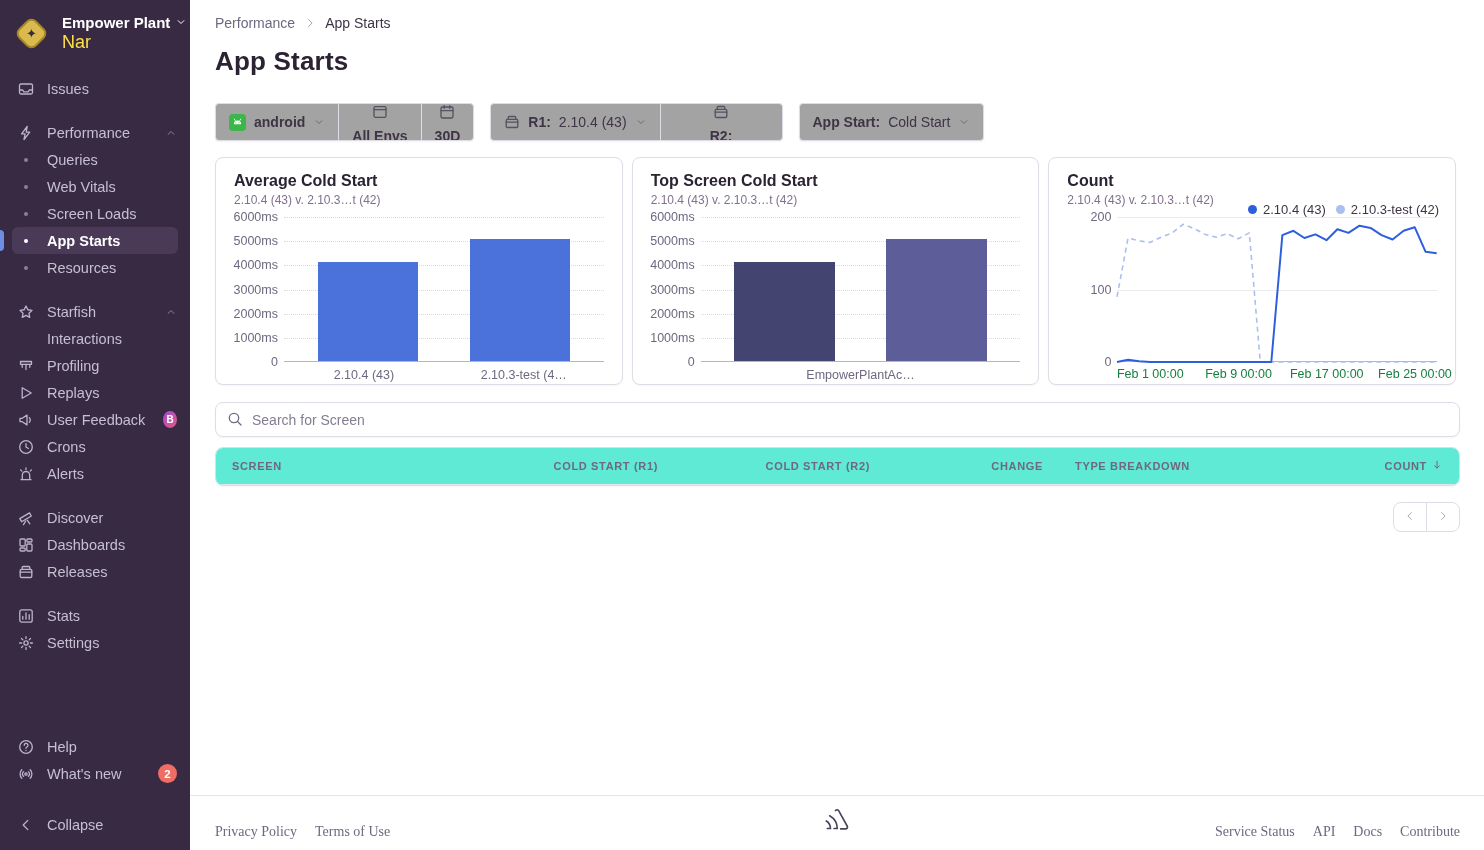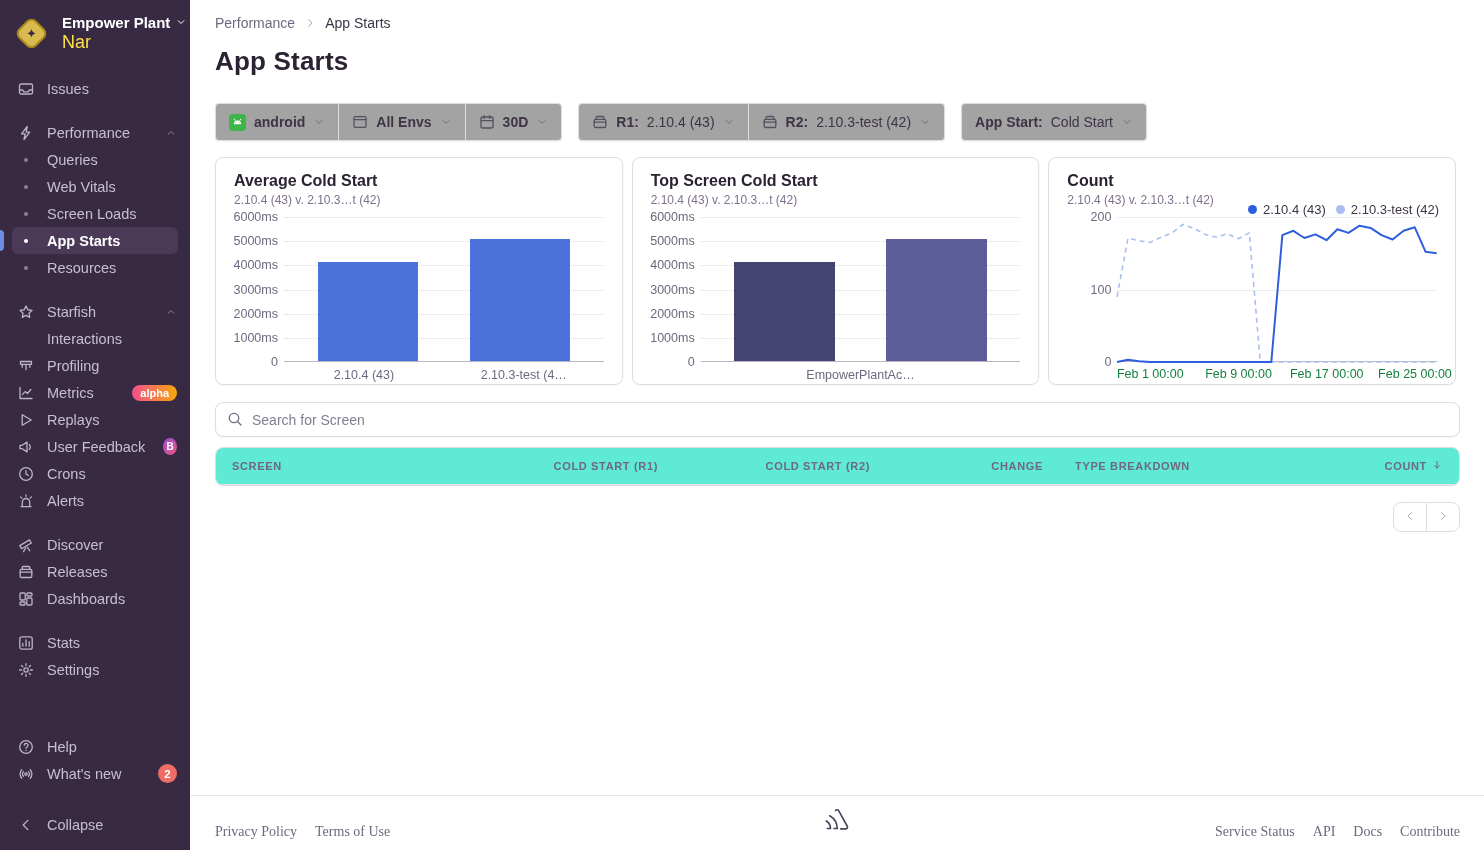--- a/index.html
+++ b/index.html
@@ -42,21 +42,21 @@
   .breadcrumb { display:flex; align-items:center; gap:9px; font-size:14px; color:#6F6880; }
   .breadcrumb .sep { color:#A49DB1; display:flex; }
   .breadcrumb .current { color:#3E3446; }
   .page-title { margin-top:15px; font-size:26px; font-weight:700; color:#2B2233; letter-spacing:.2px; }
 
   .filter-row { display:flex; gap:16px; margin:26px 24px 0 25px; }
   .filter-group { display:flex; border:1px solid #E0DCE5; border-radius:4px; background:#a3a3a3;
                   box-shadow:0 1px 2px rgba(43,34,51,.05); overflow:hidden; }
   .segment { display:flex; align-items:center; gap:8px; padding:0 13px; height:36px; background:none; border:none;
              font-family:inherit; font-size:14px; color:#3E3446; cursor:pointer; }
-  .segment + .segment { border-left:1px solid #E0DCE5; }
+  .segment + .segment { border-left:1px solid #E0DCE5;flex-direction:column; }
   .segment .ic { display:flex; color:#57505F; }
   .segment .lbl { font-weight:600; }
   .segment .pfx { font-weight:700; }
   .segment .val { font-weight:500; color:#3E3446; }
   .segment .chev { display:flex; color:#6F6880; }
 
   
   .charts-row { display:flex; gap:9px; margin:16px 28px 0 25px; }
   .chart-card { flex:1; height:228px; border:1px solid #E0DCE5; border-radius:8px; background:#fff;
                 box-shadow:0 1px 2px rgba(43,34,51,.04); padding:14px 18px; position:relative; overflow:hidden; }
@@ -213,30 +213,20 @@
             <svg width="16" height="16" viewBox="0 0 16 16" fill="none" stroke="currentColor" stroke-width="1.3" stroke-linecap="round" stroke-linejoin="round">
               <path d="M2.5 3.5h11v2.8h-11z"></path>
               <path d="M4.2 6.3v3M8 6.3v5.2M11.8 6.3v3"></path>
             </svg>
           </span>
           <span>Profiling</span>
         </div>
         <div class="sb-item">
           <span class="islot">
             <svg width="16" height="16" viewBox="0 0 16 16" fill="none" stroke="currentColor" stroke-width="1.3" stroke-linecap="round" stroke-linejoin="round">
-              <path d="M2 2.5v11h12"></path>
-              <path d="M4.3 9.6l2.8-3 2.3 1.9 3.4-4"></path>
-            </svg>
-          </span>
-          <span>Metrics</span>
-          <span class="badge-alpha">alpha</span>
-        </div>
-        <div class="sb-item">
-          <span class="islot">
-            <svg width="16" height="16" viewBox="0 0 16 16" fill="none" stroke="currentColor" stroke-width="1.3" stroke-linecap="round" stroke-linejoin="round">
               <path d="M4.2 2.8v10.4L13.2 8z"></path>
             </svg>
           </span>
           <span>Replays</span>
         </div>
         <div class="sb-item">
           <span class="islot">
             <svg width="16" height="16" viewBox="0 0 16 16" fill="none" stroke="currentColor" stroke-width="1.3" stroke-linecap="round" stroke-linejoin="round">
               <path d="M2 6.3v3.4h2.2l4.8 3.2V3.1L4.2 6.3z"></path>
               <path d="M11.3 5.7a3.2 3.2 0 0 1 0 4.6"></path>
@@ -266,40 +256,40 @@
       </div>
       <div class="nav-group">
         <div class="sb-item">
           <span class="islot">
             <svg width="16" height="16" viewBox="0 0 16 16" fill="none" stroke="currentColor" stroke-width="1.3" stroke-linecap="round" stroke-linejoin="round">
               <path d="M1.8 8.6 11.5 2.9l1.8 3.1-9.7 5.7z"></path>
               <path d="M7.7 11l-2.2 3.6M9.2 10.2l2.6 3.6"></path>
             </svg>
           </span>
           <span>Discover</span>
-        </div>
-        <div class="sb-item">
-          <span class="islot">
-            <svg width="16" height="16" viewBox="0 0 16 16" fill="none" stroke="currentColor" stroke-width="1.3" stroke-linecap="round" stroke-linejoin="round">
-              <rect x="2.2" y="5.3" width="11.6" height="8.2" rx="1.2"></rect>
-              <path d="M2.2 8.2h11.6M4.2 5.3V3.6c0-.6.5-1.1 1.1-1.1h5.4c.6 0 1.1.5 1.1 1.1v1.7"></path>
-            </svg>
-          </span>
-          <span>Releases</span>
         </div>
         <div class="sb-item">
           <span class="islot">
             <svg width="16" height="16" viewBox="0 0 16 16" fill="none" stroke="currentColor" stroke-width="1.3" stroke-linecap="round" stroke-linejoin="round">
               <rect x="2" y="2" width="5.2" height="7" rx="1"></rect>
               <rect x="2" y="11" width="5.2" height="3" rx="1"></rect>
               <rect x="8.8" y="2" width="5.2" height="3" rx="1"></rect>
               <rect x="8.8" y="7" width="5.2" height="7" rx="1"></rect>
             </svg>
           </span>
           <span>Dashboards</span>
+        </div>
+        <div class="sb-item">
+          <span class="islot">
+            <svg width="16" height="16" viewBox="0 0 16 16" fill="none" stroke="currentColor" stroke-width="1.3" stroke-linecap="round" stroke-linejoin="round">
+              <rect x="2.2" y="5.3" width="11.6" height="8.2" rx="1.2"></rect>
+              <path d="M2.2 8.2h11.6M4.2 5.3V3.6c0-.6.5-1.1 1.1-1.1h5.4c.6 0 1.1.5 1.1 1.1v1.7"></path>
+            </svg>
+          </span>
+          <span>Releases</span>
         </div>
       </div>
       <div class="nav-group">
         <div class="sb-item">
           <span class="islot">
             <svg width="16" height="16" viewBox="0 0 16 16" fill="none" stroke="currentColor" stroke-width="1.3" stroke-linecap="round" stroke-linejoin="round">
               <rect x="1.8" y="1.8" width="12.4" height="12.4" rx="2"></rect>
               <path d="M4.8 11.2V8.4M8 11.2V4.8M11.2 11.2V6.7"></path>
             </svg>
           </span>

